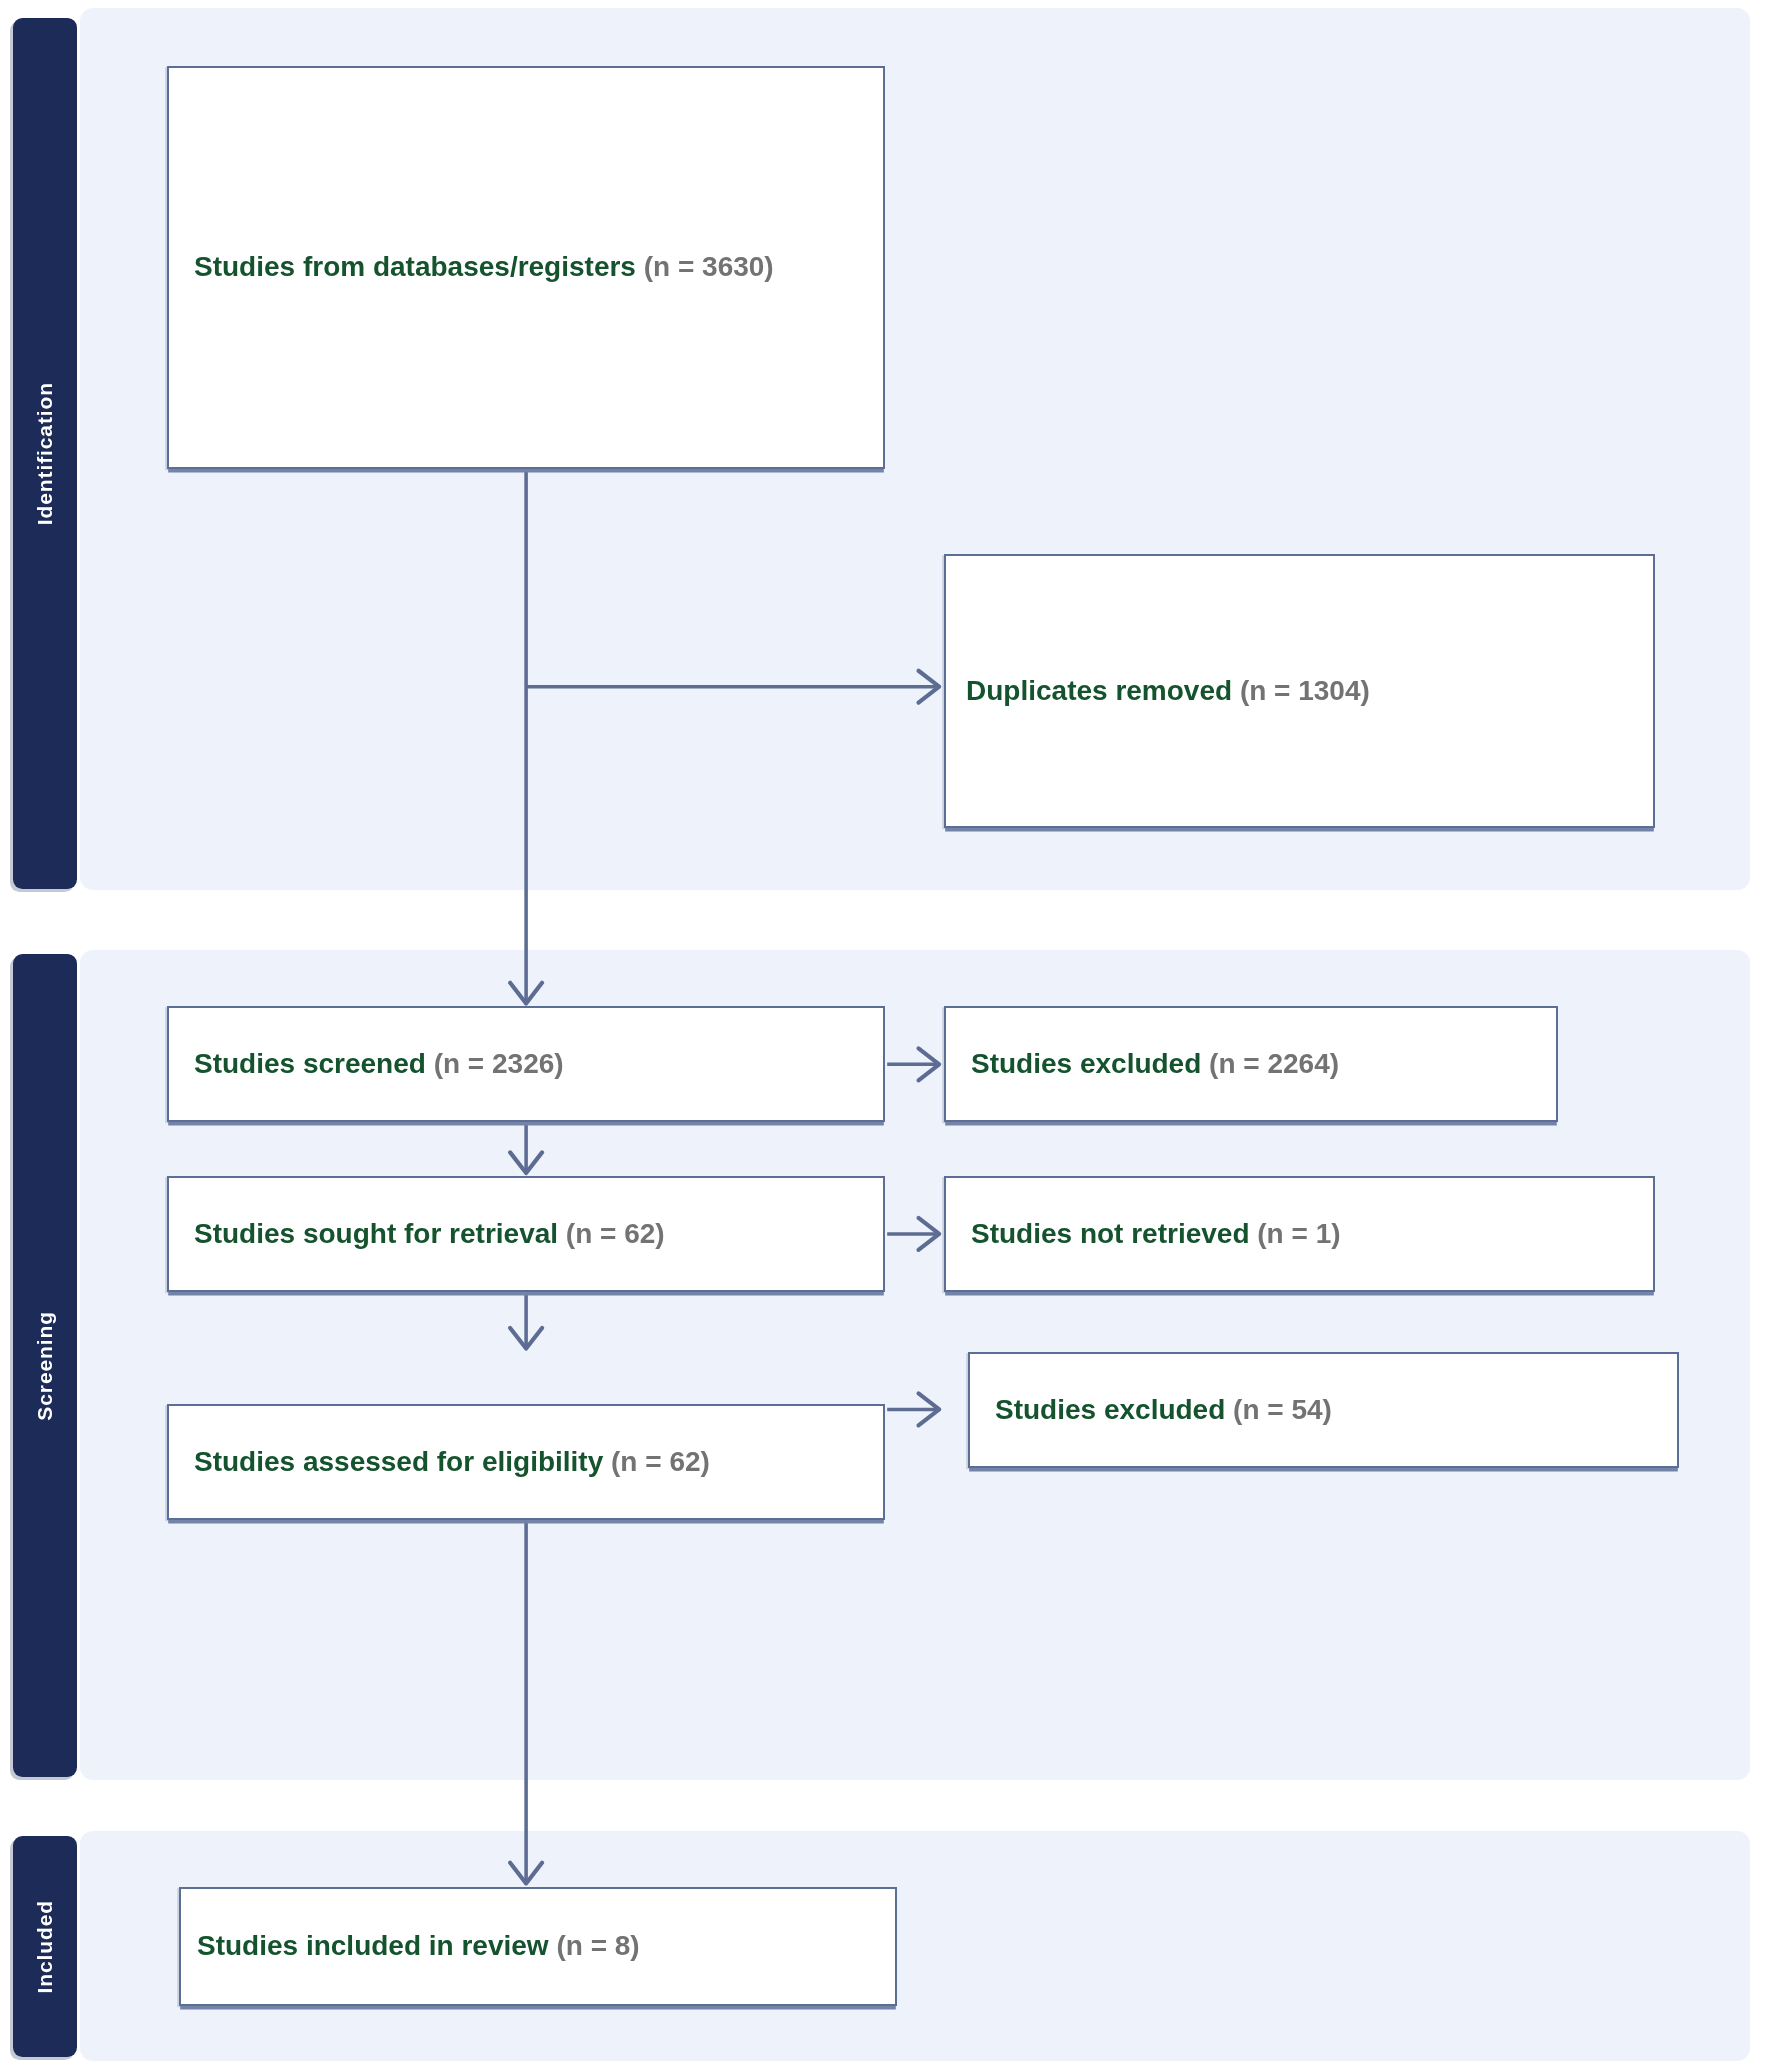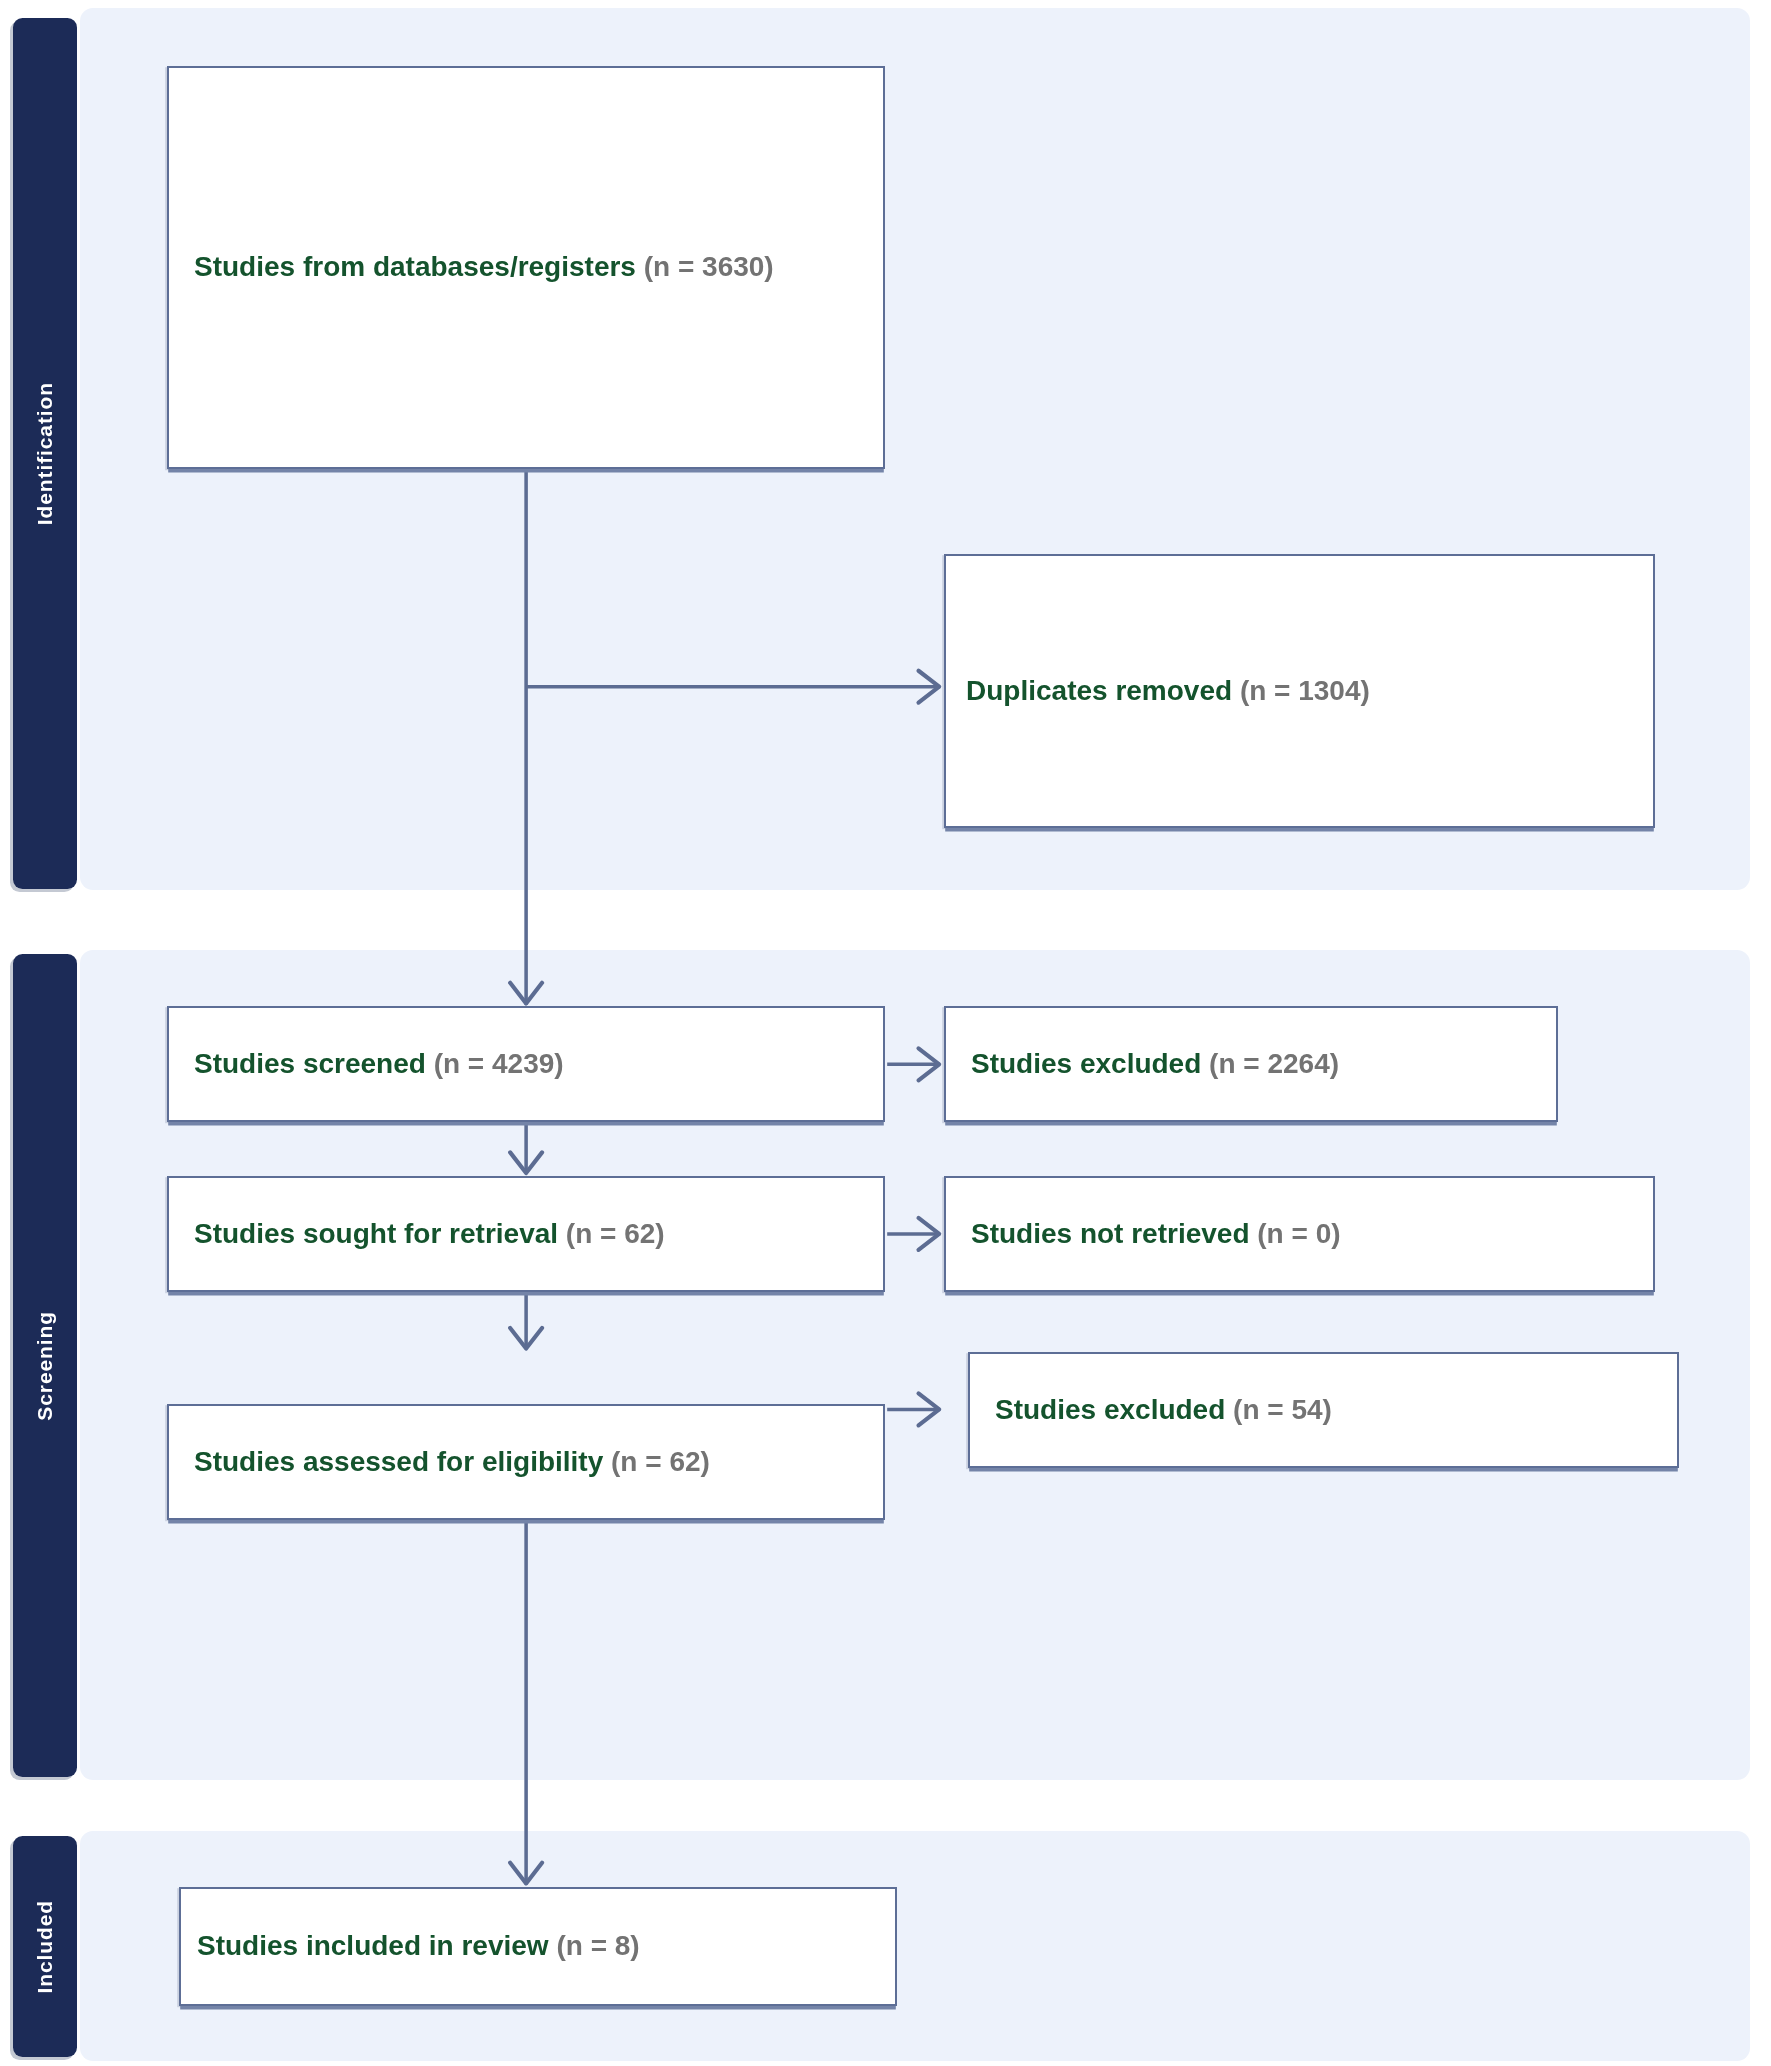--- a/index.html
+++ b/index.html
@@ -105,33 +105,33 @@
 
 <div class="box" id="box-databases">
   <div><span class="lbl">Studies from databases/registers </span><span class="cnt">(n = 3630)</span></div>
 </div>
 
 <div class="box" id="box-duplicates">
   <div><span class="lbl">Duplicates removed </span><span class="cnt">(n = 1304)</span></div>
 </div>
 
 <div class="box" id="box-screened">
-  <div><span class="lbl">Studies screened </span><span class="cnt">(n = 4239)</span></div>
+  <div><span class="lbl">Studies screened </span><span class="cnt">(n = 2326)</span></div>
 </div>
 
 <div class="box" id="box-excluded-screening">
   <div><span class="lbl">Studies excluded </span><span class="cnt">(n = 2264)</span></div>
 </div>
 
 <div class="box" id="box-sought">
   <div><span class="lbl">Studies sought for retrieval </span><span class="cnt">(n = 62)</span></div>
 </div>
 
 <div class="box" id="box-not-retrieved">
-  <div><span class="lbl">Studies not retrieved </span><span class="cnt">(n = 0)</span></div>
+  <div><span class="lbl">Studies not retrieved </span><span class="cnt">(n = 1)</span></div>
 </div>
 
 <div class="box" id="box-assessed">
   <div><span class="lbl">Studies assessed for eligibility </span><span class="cnt">(n = 62)</span></div>
 </div>
 
 <div class="box" id="box-excluded-eligibility">
   <div><span class="lbl">Studies excluded </span><span class="cnt">(n = 54)</span></div>
 </div>
 

